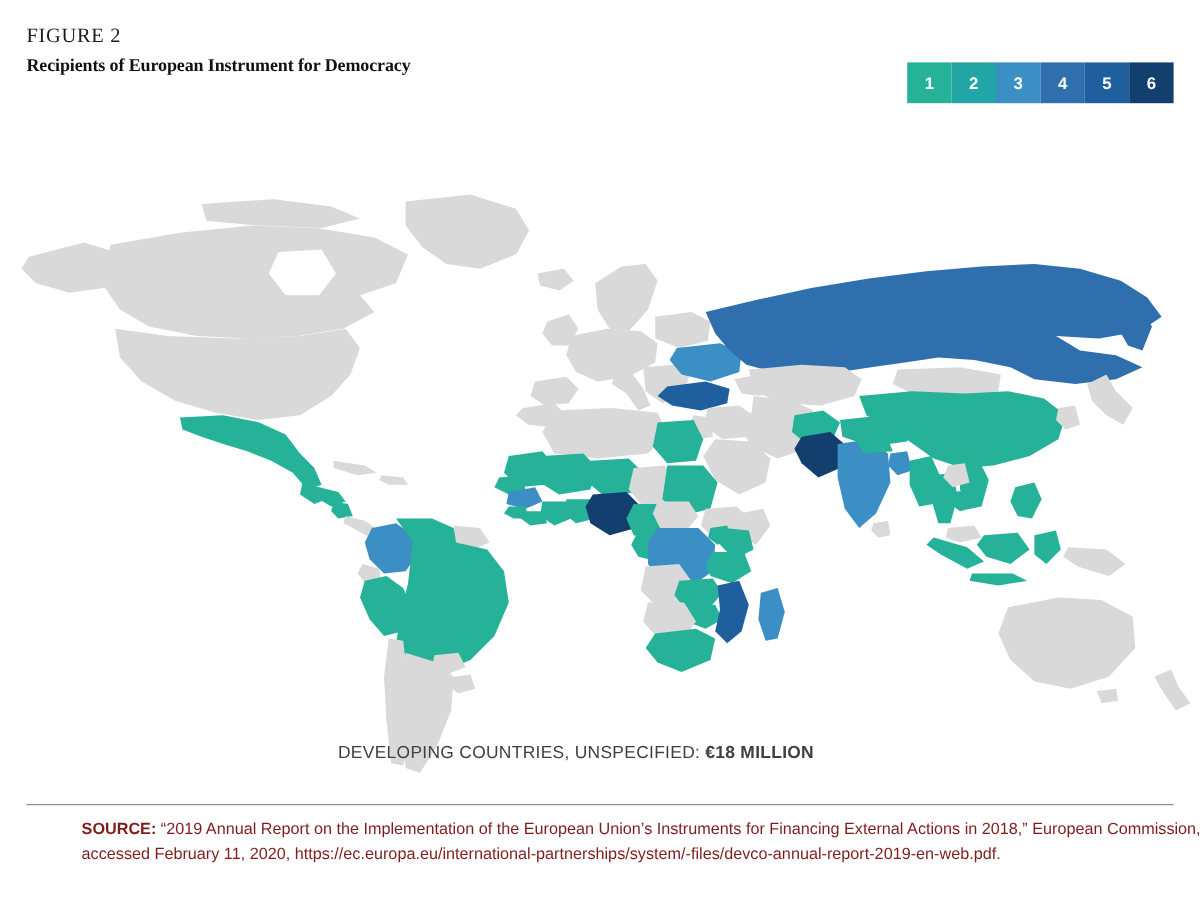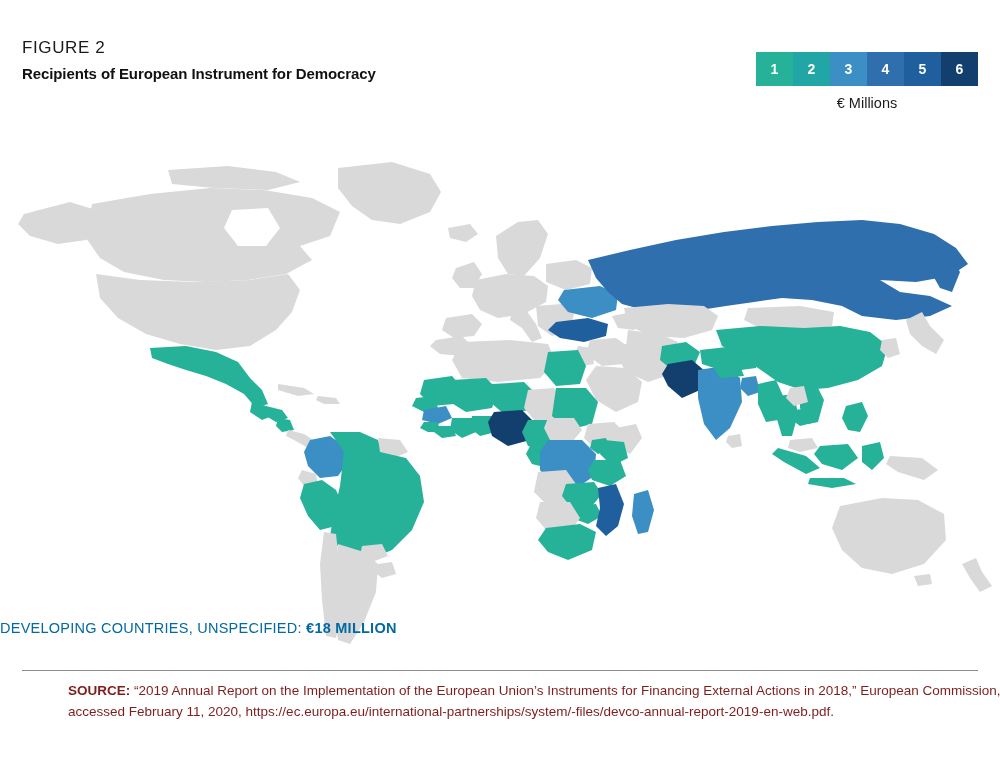--- a/index.html
+++ b/index.html
@@ -13,22 +13,23 @@
     font-family: "Liberation Sans", sans-serif;
     color: #1a1a1a;
     overflow: hidden;
     position: relative;
   }
 
   
   .header {
     position: absolute;
     left: 22px;
-    top: 38px;
+    top: 20px;
     width: 720px;
+    font-family: Liberation Serif, serif;
   }
   .figure-label {
     font-size: 17px;
     letter-spacing: 0.6px;
     color: #1a1a1a;
     font-weight: 400;
     margin-bottom: 6px;
   }
   .figure-title {
     font-size: 15px;
@@ -78,24 +79,24 @@
   .map-wrap svg {
     display: block;
     width: 1000px;
     height: 520px;
   }
   .map-note {
     position: absolute;
     left: 0;
     top: 620px;
     width: 960px;
-    text-align: left;
+    text-align: center;
     font-size: 14.5px;
     letter-spacing: 0.25px;
-    color: #0369a1;
+    color: #404040;
   }
   .map-note b { font-weight: bold; }
 
   
   .rule {
     position: absolute;
     left: 22px;
     top: 670px;
     width: 956px;
     height: 1px;
@@ -125,21 +126,20 @@
 
 <div class="legend">
   <div class="legend-swatches">
     <div class="legend-swatch" style="background:#25b298">1</div>
     <div class="legend-swatch" style="background:#21a5a5">2</div>
     <div class="legend-swatch" style="background:#3b8fc4">3</div>
     <div class="legend-swatch" style="background:#2f6fae">4</div>
     <div class="legend-swatch" style="background:#1f5f9e">5</div>
     <div class="legend-swatch" style="background:#123f6e">6</div>
   </div>
-  <div class="legend-caption">€ Millions</div>
 </div>
 
 <div class="map-wrap">
   <svg viewBox="0 0 1000 520" xmlns="http://www.w3.org/2000/svg">
     <g>
 
       <path fill="#d9d9d9" d="M338 28 L392 22 L430 34 L441 52 L430 72 L400 84 L372 80 L352 66 L338 48 Z"></path>
       <path fill="#d9d9d9" d="M24 74 L70 62 L96 70 L104 86 L86 100 L58 104 L30 96 L18 84 Z"></path>
       <path fill="#d9d9d9" d="M92 64 L150 54 L210 48 L264 50 L312 58 L340 72 L330 96 L300 106 L312 120 L286 134 L248 140 L206 142 L164 140 L124 132 L100 118 L86 98 Z"></path>
       <path fill="#d9d9d9" d="M168 30 L228 26 L276 32 L300 42 L268 50 L214 48 L172 44 Z"></path>

